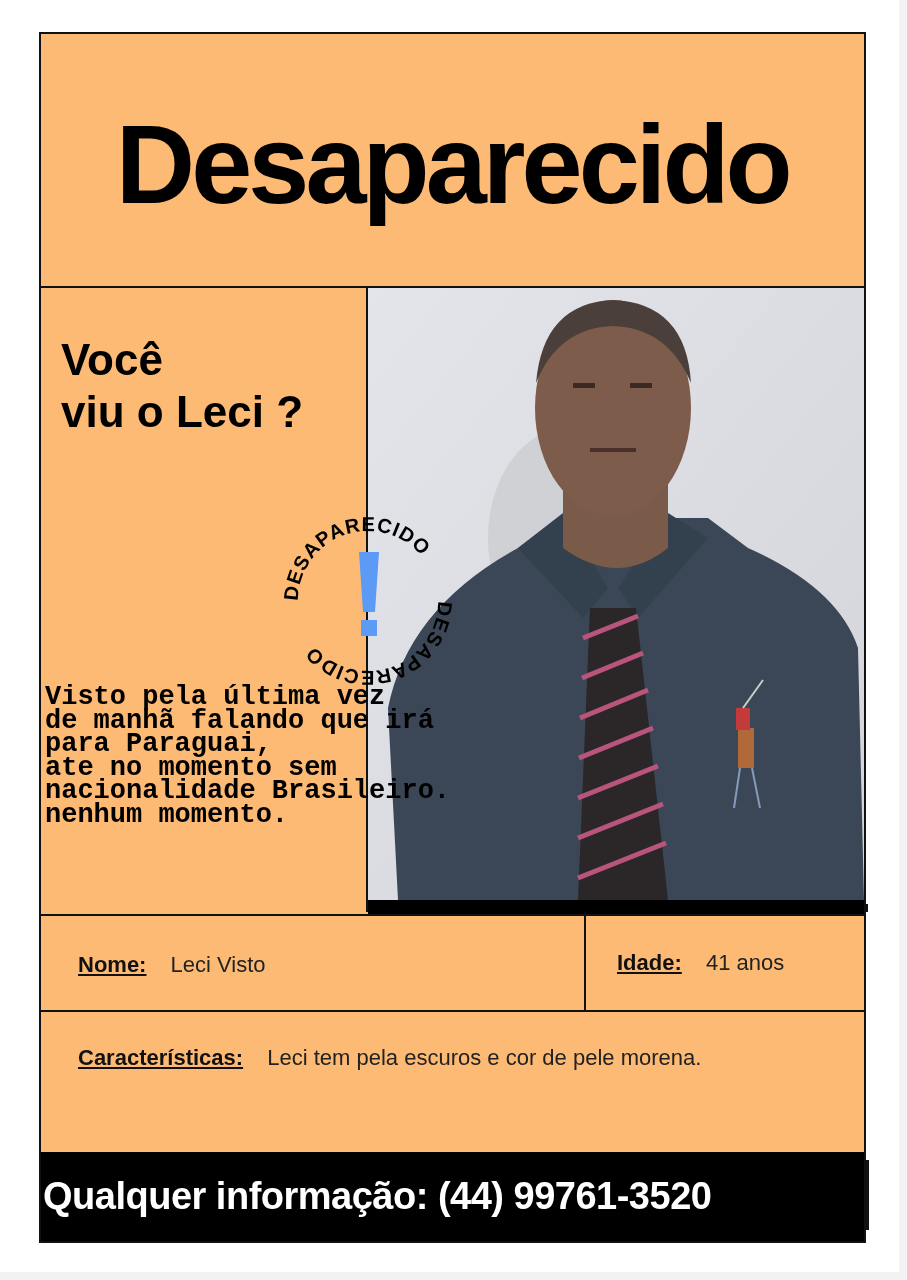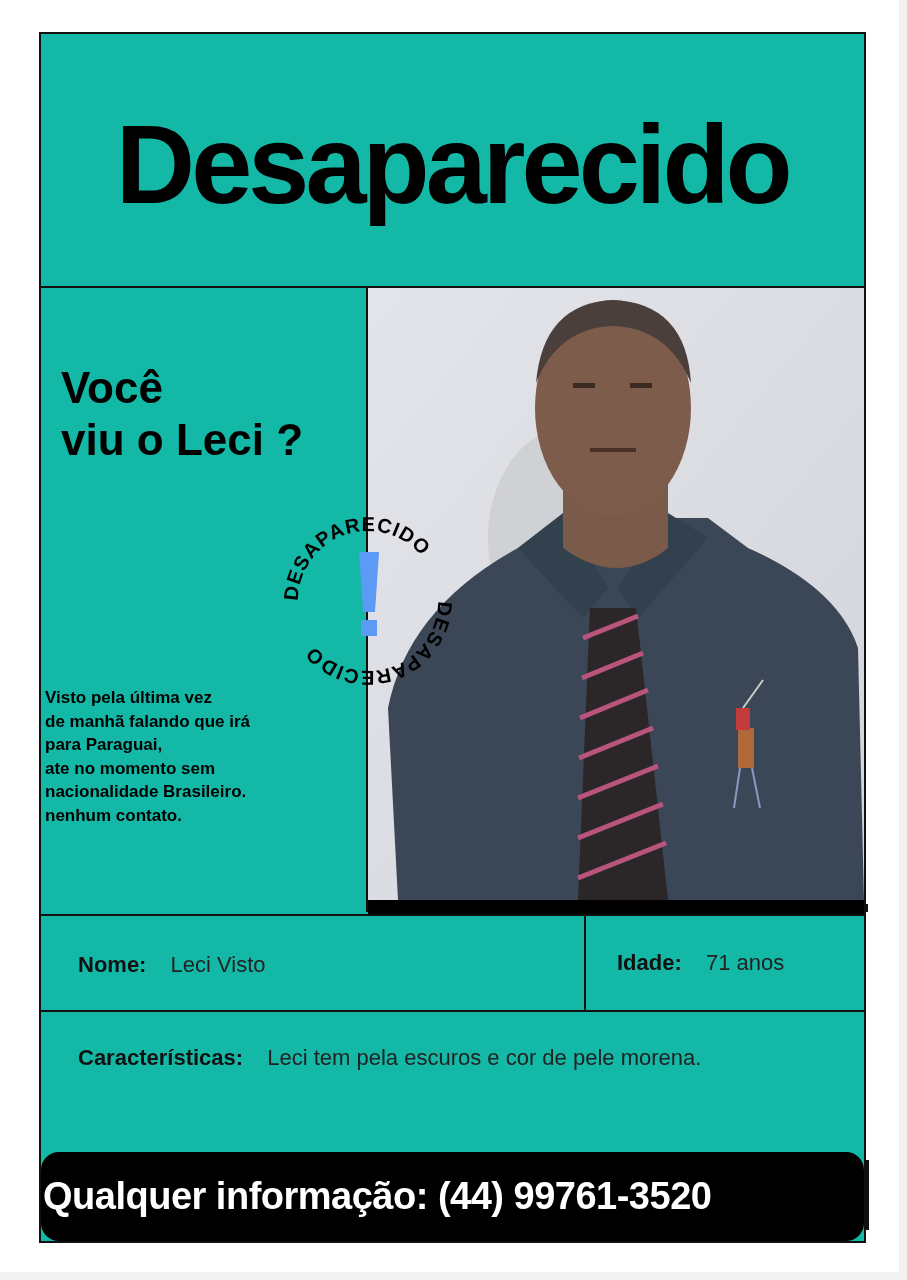--- a/index.html
+++ b/index.html
@@ -1,34 +1,34 @@
 <!DOCTYPE html>
 <html><head>
   <meta charset="utf-8">
   <style>
     html, body { margin:0; padding:0; }
     body { width:907px; height:1280px; background:#f2f2f2; position:relative; overflow:hidden; font-family:"Liberation Sans", sans-serif; }
     .sheet { position:absolute; left:0; top:0; width:899px; height:1272px; background:#ffffff; }
-    .poster { position:absolute; left:39px; top:32px; width:827px; height:1211px; border:2px solid #111; box-sizing:border-box; background:#14b8a6; }
+    .poster { position:absolute; left:39px; top:32px; width:827px; height:1211px; border:2px solid #111; box-sizing:border-box; background:#fdba74; }
     .title-box { position:absolute; left:0; top:0; width:823px; height:252px; border-bottom:2px solid #111; display:flex; align-items:center; justify-content:center; }
     .title { font-weight:900; font-size:112px; letter-spacing:-4px; color:#000; transform:scaleX(0.98); margin-top:8px; font-family:"Liberation Sans", sans-serif; }
-    .question { position:absolute; left:20px; top:300px; font-weight:bold; font-size:44px; line-height:52px; color:#000;margin-top:28px; }
+    .question { position:absolute; left:20px; top:300px; font-weight:bold; font-size:44px; line-height:52px; color:#000; }
     .question span { display:block; }
     .left-divider { position:absolute; left:325px; top:252px; width:2px; height:626px; background:#111; }
     .photo { position:absolute; left:327px; top:254px; width:496px; height:626px; background:#dcdde1; overflow:hidden; border-bottom:14px solid #000; box-sizing:border-box; }
     .stamp { position:absolute; left:238px; top:478px; width:178px; height:178px; }
-    .last-seen { position:absolute; left:4px; top:652px; width:320px; font-weight:bold; font-size:17px; line-height:23.5px; color:#000; }
+    .last-seen { position:absolute; left:4px; top:652px; width:320px; font-weight:bold; font-size:27px; line-height:23.5px; color:#000;font-family:Liberation Mono, monospace; }
     .last-seen span { display:block; white-space:nowrap; }
     .row-divider1 { position:absolute; left:0; top:880px; width:823px; height:2px; background:#111; }
     .row-vert { position:absolute; left:543px; top:882px; width:2px; height:94px; background:#111; }
     .row-divider2 { position:absolute; left:0; top:976px; width:823px; height:2px; background:#111; }
     .field { position:absolute; font-size:22px; color:#111; white-space:nowrap; }
-    .field .lbl { font-weight:bold; margin-right:18px; }
+    .field .lbl { font-weight:bold; margin-right:18px;text-decoration:underline; }
     .field .val { font-weight:normal; color:#222; }
-    .footer { position:absolute; left:0; top:1118px; width:823px; height:89px; background:#000; display:flex; align-items:center;border-radius:18px; }
+    .footer { position:absolute; left:0; top:1118px; width:823px; height:89px; background:#000; display:flex; align-items:center; }
     .footer span { color:#fff; font-weight:bold; font-size:38px; margin-left:2px; letter-spacing:-0.5px; }
     .edge-mark { position:absolute; background:#111; }
   </style>
 </head>
 <body>
 
 <div class="sheet"></div>
 
 <div class="poster">
 
@@ -105,35 +105,35 @@
       <rect x="82" y="108" width="16" height="16" fill="#5b9bf5"></rect>
     </g>
   </svg>
 
   <div class="last-seen">
     <span>Visto pela última vez</span>
     <span>de manhã falando que irá</span>
     <span>para Paraguai,</span>
     <span>ate no momento sem</span>
     <span>nacionalidade Brasileiro.</span>
-    <span>nenhum contato.</span>
+    <span>nenhum momento.</span>
   </div>
 
   <div class="row-divider1"></div>
   <div class="row-vert"></div>
   <div class="row-divider2"></div>
 
   <div class="field" style="left:37px; top:918px;">
     <span class="lbl">Nome:</span>
     <span class="val">Leci Visto</span>
   </div>
 
   <div class="field" style="left:576px; top:916px;">
     <span class="lbl">Idade:</span>
-    <span class="val">71 anos</span>
+    <span class="val">41 anos</span>
   </div>
 
   <div class="field" style="left:37px; top:1011px;">
     <span class="lbl">Características:</span>
     <span class="val">Leci tem pela escuros e cor de pele morena.</span>
   </div>
 
   <div class="footer">
     <span>Qualquer informação: (44) 99761-3520</span>
   </div>

